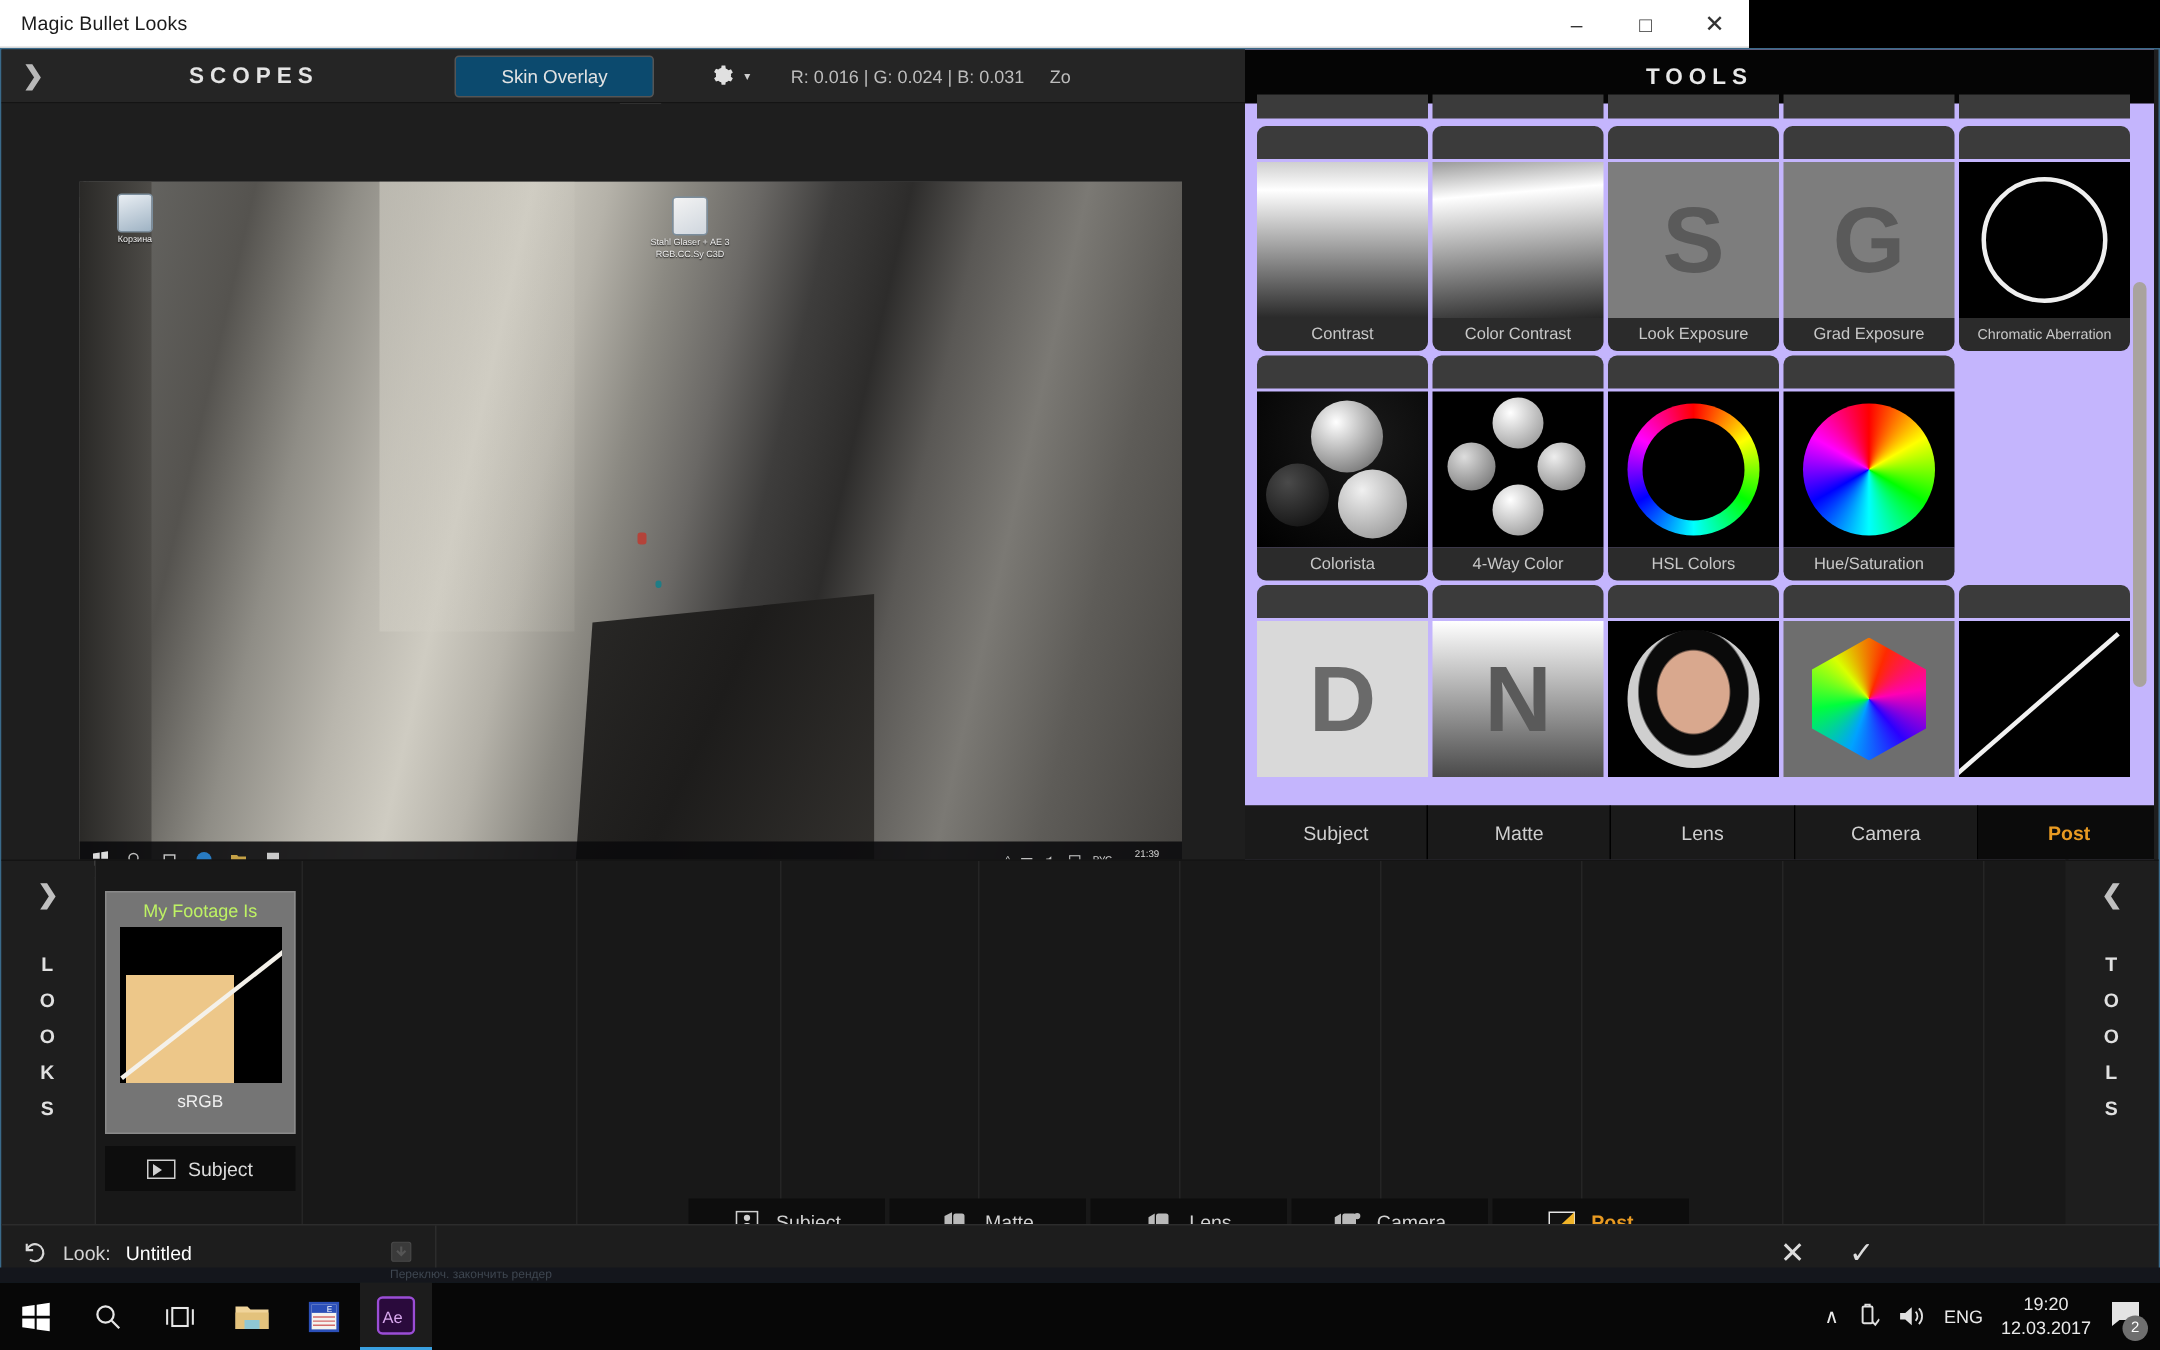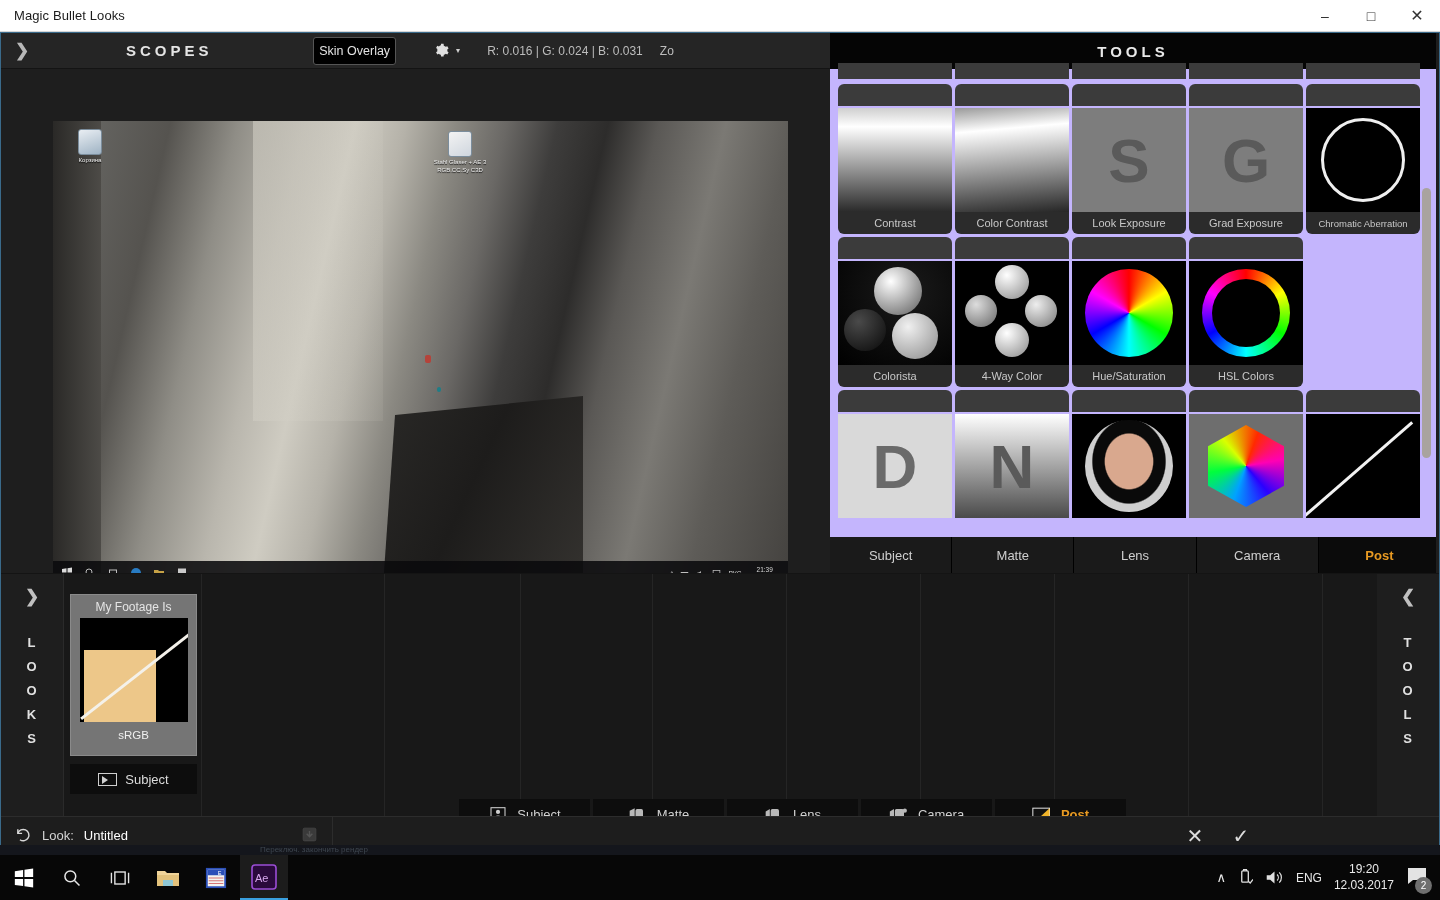--- a/index.html
+++ b/index.html
@@ -3,21 +3,21 @@
 <meta charset="utf-8">
 <style>
   * { box-sizing: border-box; margin:0; padding:0; }
   html,body { width:1440px; height:900px; overflow:hidden; background:#000; }
   body { font-family:"Liberation Sans", sans-serif; color:#d8d8d8; }
 
   #app { position:relative; width:1440px; height:900px; }
 
   
   .win-titlebar{
-    position:absolute; left:0; top:0; width:1440px; height:32px;
+    position:absolute; left:0; top:0; width:1166px; height:32px;
     background:#ffffff; border-bottom:1px solid #d6d6d6;
     display:flex; align-items:center;
   }
   .win-title{ font-size:13px; color:#1b1b1b; margin-left:14px; letter-spacing:.1px;}
   .win-ctrls{ margin-left:auto; display:flex; height:32px; }
   .win-btn{ width:46px; height:32px; display:flex; align-items:center; justify-content:center;
             font-size:14px; color:#333; }
   .win-btn.close{ font-size:16px; }
 
   
@@ -31,22 +31,22 @@
     position:absolute; left:0; top:0; width:829px; height:36px;
     background:#252525; display:flex; align-items:center;
     border-bottom:1px solid #141414;
   }
   .chev{ color:#b8b8b8; font-size:17px; padding:0 10px 0 14px; line-height:1; font-weight:bold;}
   .scopes-title{
     font-size:15px; letter-spacing:4px; font-weight:bold; color:#e4e4e4;
     width:260px; text-align:center;
   }
   .skin-overlay{
-    margin-left:14px; background:#000000; border:1px solid #555; border-radius:3px;
-    padding:6px 5px; font-size:12.5px; color:#e3e3e3;
+    margin-left:4px; background:#0c4a6e; border:1px solid #555; border-radius:3px;
+    padding:6px 30px; font-size:12.5px; color:#e3e3e3;
   }
   .scopes-right{ display:flex; align-items:center; margin-left:38px; gap:7px;}
   .gear{ width:15px; height:15px; position:relative; display:inline-block; }
   .gear svg{ display:block; }
   .caret{ font-size:8px; color:#cfcfcf; }
   .rgb-readout{ font-size:12px; color:#bdbdbd; margin-left:20px; white-space:nowrap;}
   .zoom-clip{ font-size:12px; color:#bdbdbd; margin-left:10px; overflow:hidden; width:14px;}
   .tri-down{
     position:absolute; left:412px; top:36px; width:0;height:0;
     border-left:14px solid transparent; border-right:14px solid transparent;
@@ -199,21 +199,21 @@
   }
   .looks-strip{
     position:absolute; left:62px; top:540px; width:1316px; height:243px;
     background:#181818; border-top:1px solid #141414;
     border-left:1px solid #2a2a2a;
   }
   .look-card{
     position:absolute; left:6px; top:20px; width:127px; height:162px; background:#757575;
     border:1px solid #8a8a8a; text-align:center;
   }
-  .look-card .title{ font-size:12px; color:#e5e5e5; padding:5px 0 4px; }
+  .look-card .title{ font-size:12px; color:#bef264; padding:5px 0 4px; }
   .look-card .thumb{
     width:108px; height:104px; margin:0 auto; background:#000; position:relative; overflow:hidden;
   }
   .look-card .thumb .fill{
     position:absolute; left:4px; bottom:0; width:72px; height:72px; background:#edc789;
   }
   .look-card .thumb .line{
     position:absolute; left:2px; bottom:2px; width:142px; height:3px; background:#f4f1ea;
     transform:rotate(-38deg); transform-origin:left bottom;
   }
@@ -236,21 +236,21 @@
   .bt.active{ color:#e89a22; font-weight:bold; }
   .bt .ic{ width:20px; height:14px; }
 
   
   .statusbar{
     position:absolute; left:0; bottom:0; width:1438px; height:38px; background:#1d1d1d;
     border-top:1px solid #2c2c2c; display:flex; align-items:center;
   }
   .sb-seg{ display:flex; align-items:center; height:38px; padding:0 14px; gap:10px;
            border-right:1px solid #2c2c2c; font-size:13px; color:#d3d3d3;}
-  .sb-seg.look{ width:332px; }
+  .sb-seg.look{ width:290px; }
   .sb-seg.strength{ width:230px; }
   .sb-val{ color:#ffffff; }
   .sb-icon{ width:17px; height:17px; }
   .sb-spacer{ flex:1; }
   .sb-act{ width:46px; height:38px; display:flex; align-items:center; justify-content:center;
            font-size:20px; color:#dcdcdc; }
 
   
   .taskbar{
     position:absolute; left:0; bottom:0; width:1440px; height:45px; background:#070707;
@@ -435,30 +435,30 @@
               <div class="ball" style="left:40px;top:4px;width:34px;height:34px;background:radial-gradient(circle at 35% 30%,#fff,#888);"></div>
               <div class="ball" style="left:10px;top:34px;width:32px;height:32px;background:radial-gradient(circle at 35% 30%,#ddd,#666);"></div>
               <div class="ball" style="left:70px;top:34px;width:32px;height:32px;background:radial-gradient(circle at 35% 30%,#eee,#777);"></div>
               <div class="ball" style="left:40px;top:62px;width:34px;height:34px;background:radial-gradient(circle at 35% 30%,#fff,#888);"></div>
             </div>
             <div class="tool-label">4-Way Color</div>
           </div>
           <div class="tool-cell">
             <div class="tool-tab"></div>
             <div class="tool-thumb th-hue">
+                <div class="hue-circle inner-dark"></div>
+              </div>
+            <div class="tool-label">HSL Colors</div>
+          </div>
+          <div class="tool-cell">
+            <div class="tool-tab"></div>
+            <div class="tool-thumb th-hue">
                 <div class="hue-circle"></div>
               </div>
             <div class="tool-label">Hue/Saturation</div>
-          </div>
-          <div class="tool-cell">
-            <div class="tool-tab"></div>
-            <div class="tool-thumb th-hue">
-                <div class="hue-circle inner-dark"></div>
-              </div>
-            <div class="tool-label">HSL Colors</div>
           </div>
         </div>
 
         <div class="tools-row">
           <div class="tool-cell">
             <div class="tool-tab"></div>
             <div class="tool-thumb th-letter" style="background:#d9d9d9;color:#6a6a6a">D</div>
           </div>
           <div class="tool-cell">
             <div class="tool-tab"></div>

